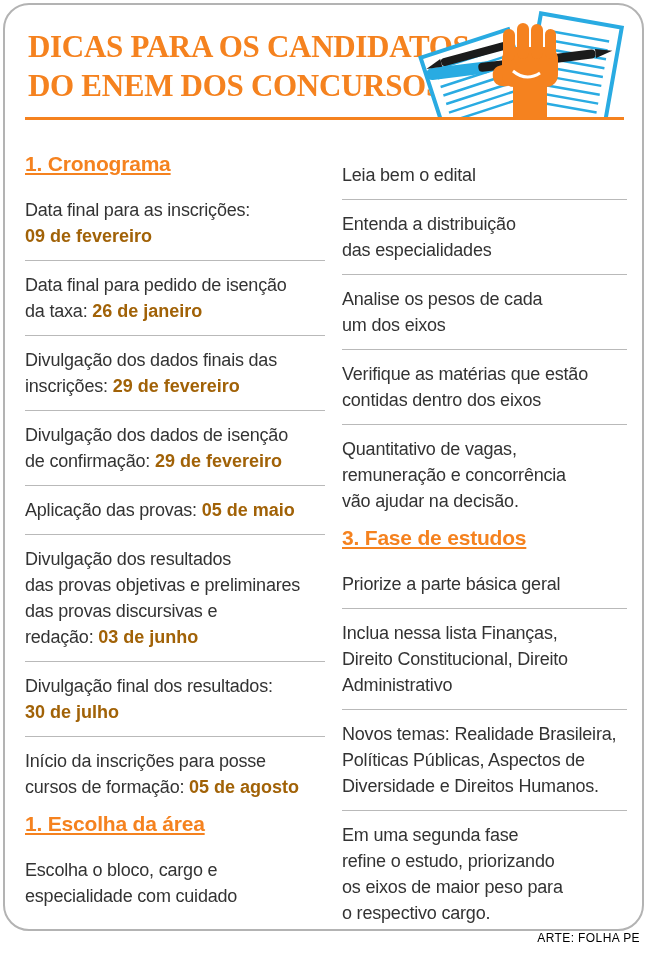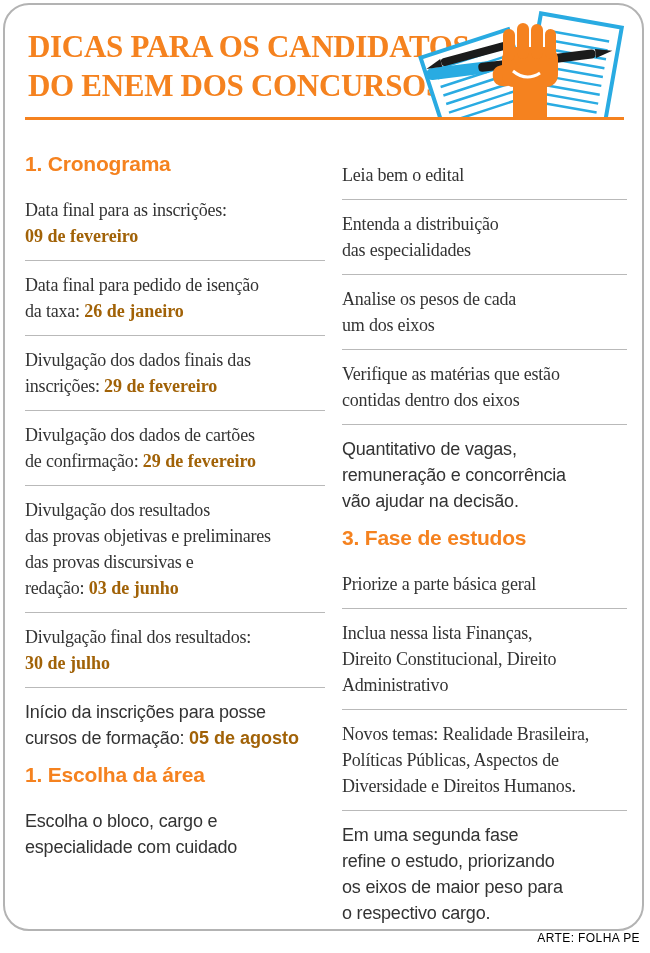--- a/index.html
+++ b/index.html
@@ -24,29 +24,29 @@
     background:var(--accent,#F5821F);
   }
   .illo{position:absolute;right:14px;top:4px;width:210px;height:108px;}
   .columns{
     position:absolute;left:20px;top:146px;width:602px;display:flex;
   }
   .col-left{width:300px;margin-right:17px;flex:none;}
   .col-right{width:285px;flex:none;}
   .sec h2{
     margin:0 0 9px;font-size:21px;line-height:26px;font-weight:700;
-    color:var(--accent,#F5821F);letter-spacing:-0.2px;
+    color:var(--accent,#F5821F);letter-spacing:-0.2px;text-decoration:underline;
   }
   .sec h2:empty{display:none;margin:0;}
   .sec + .sec h2{}
   .item{
     padding:11px 0;font-size:18px;line-height:26px;letter-spacing:-0.2px;
     color:#333;white-space:pre-line;
   }
-  .items .item:not(:last-child){border-bottom:1px solid var(--separator,#b9b9b9);font-family:Liberation Serif, serif;}
+  .items .item:not(:last-child){border-bottom:1px solid var(--separator,#b9b9b9);}
   .item b{font-weight:700;color:#a16207;letter-spacing:0;}
   .credit{
     position:absolute;right:10px;top:931px;font-size:12px;
     letter-spacing:0.4px;color:#000;
   }
 </style>
 </head>
 <body>
 
 <div class="card">
@@ -103,22 +103,23 @@
     <div class="col col-left">
       <div class="sec">
         <h2>1. Cronograma</h2>
         <div class="items">
           <div class="item"><span>Data final para as inscrições:
 </span><b>09 de fevereiro</b></div>
           <div class="item"><span>Data final para pedido de isenção
 da taxa: </span><b>26 de janeiro</b></div>
           <div class="item"><span>Divulgação dos dados finais das
 inscrições: </span><b>29 de fevereiro</b></div>
-          <div class="item"><span>Divulgação dos dados de cartões
+          <div class="item"><span>Divulgação dos dados de isenção
 de confirmação: </span><b>29 de fevereiro</b></div>
+          <div class="item"><span>Aplicação das provas: </span><b>05 de maio</b></div>
           <div class="item"><span>Divulgação dos resultados
 das provas objetivas e preliminares
 das provas discursivas e
 redação: </span><b>03 de junho</b></div>
           <div class="item"><span>Divulgação final dos resultados:
 </span><b>30 de julho</b></div>
           <div class="item"><span>Início da inscrições para posse
 cursos de formação: </span><b>05 de agosto</b></div>
         </div>
       </div>

